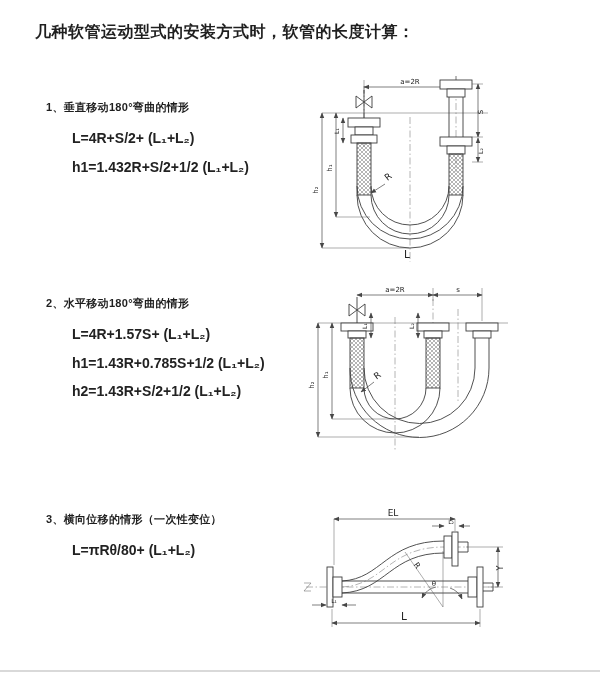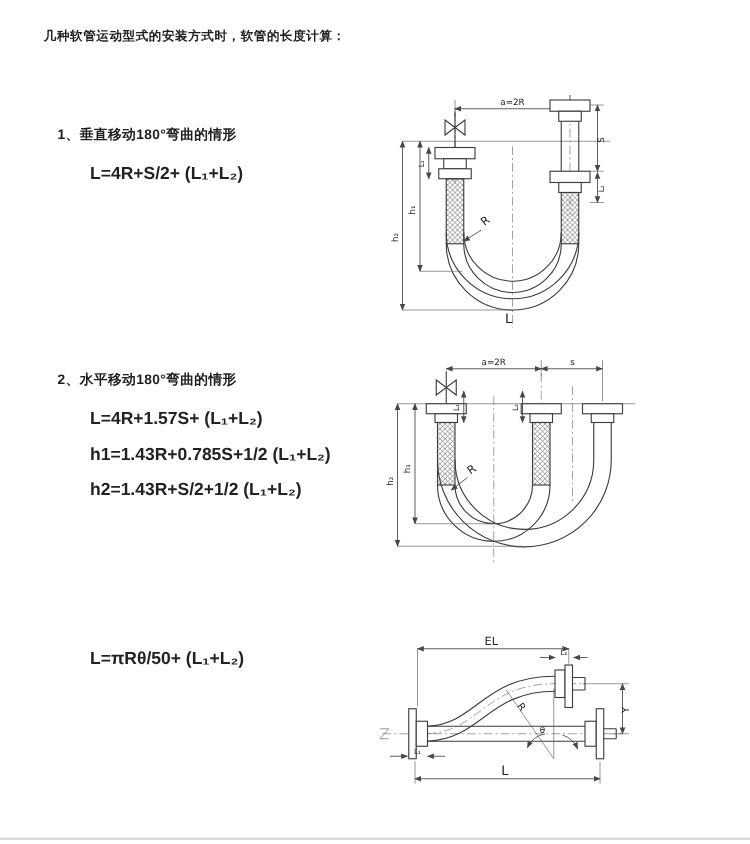--- a/index.html
+++ b/index.html
@@ -1,20 +1,20 @@
 <!DOCTYPE html>
 <html><head>
 <meta charset="utf-8">
 <style>
   html,body{margin:0;padding:0;}
   body{
     width:600px;height:675px;position:relative;background:#ffffff;
     font-family:"Liberation Sans","DejaVu Sans",sans-serif;color:#1f1f1f;overflow:hidden;
   }
-  .title{position:absolute;left:35px;top:22px;font-size:10px;font-weight:700;letter-spacing:.5px;}
+  .title{position:absolute;left:35px;top:22px;font-size:16px;font-weight:700;letter-spacing:.5px;}
   .calc-block{position:absolute;left:46px;width:300px;}
   .heading{font-size:11px;font-weight:700;letter-spacing:.3px;margin-bottom:9px;}
   .formula{font-size:14px;font-weight:600;margin-left:26px;line-height:28.5px;white-space:nowrap;color:#222;}
   .diagram{position:absolute;}
   svg text{font-family:"DejaVu Sans",sans-serif;font-size:8px;fill:#222;}
   .t6{font-size:6px}.t7{font-size:7px}.t8{font-size:8px}.t9{font-size:9px}.t10{font-size:10.5px}
   .pipe{stroke:#3d3d3d;stroke-width:.9;fill:none;}
   .fl{fill:#ffffff;stroke:#3d3d3d;stroke-width:.9;}
   .hose{fill:url(#hatch);stroke:#3d3d3d;stroke-width:.9;}
   .dim{stroke:#474747;stroke-width:.7;fill:none;marker-start:url(#arr);marker-end:url(#arr);}
@@ -35,31 +35,33 @@
       <path d="M0,4 L4,0 M0,0 L4,4" stroke="#6a6a6a" stroke-width="0.5"></path>
     </pattern>
   </defs>
 </svg>
 
 <div class="title">几种软管运动型式的安装方式时，软管的长度计算：</div>
 
 <section class="calc-block" style="top:100px">
   <div class="heading">1、垂直移动180°弯曲的情形</div>
   <div class="formula">L=4R+S/2+ (L₁+L₂)</div>
+  <div class="formula">h1=1.432R+S/2+1/2 (L₁+L₂)</div>
 </section>
 
 <section class="calc-block" style="top:296px">
   <div class="heading">2、水平移动180°弯曲的情形</div>
   <div class="formula">L=4R+1.57S+ (L₁+L₂)</div>
   <div class="formula">h1=1.43R+0.785S+1/2 (L₁+L₂)</div>
   <div class="formula">h2=1.43R+S/2+1/2 (L₁+L₂)</div>
 </section>
 
 <section class="calc-block" style="top:512px">
-  <div class="formula">L=πRθ/50+ (L₁+L₂)</div>
+  <div class="heading">3、横向位移的情形（一次性变位）</div>
+  <div class="formula">L=πRθ/80+ (L₁+L₂)</div>
 </section>
 
 <svg class="diagram" style="left:310px;top:72px" width="275" height="195" viewBox="0 0 275 195">
   <g>
     <path class="cl" d="M54,14 V75"></path>
     <path class="cl" d="M146,4 V100"></path>
     <path class="cl" d="M100,45 V190"></path>
   </g>
   <path class="thin" d="M12,41 H178"></path>
   <g>

